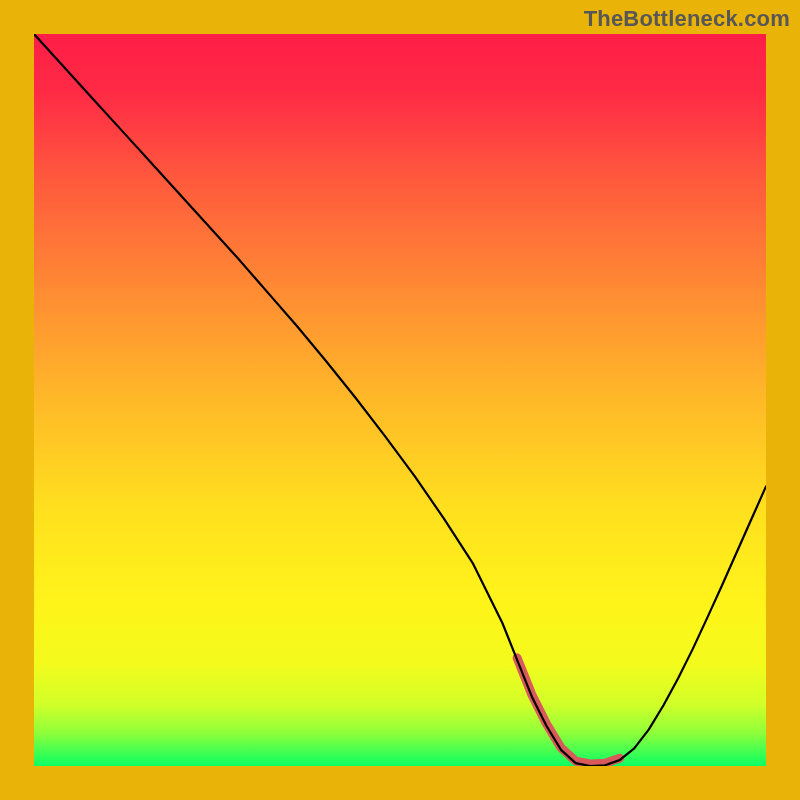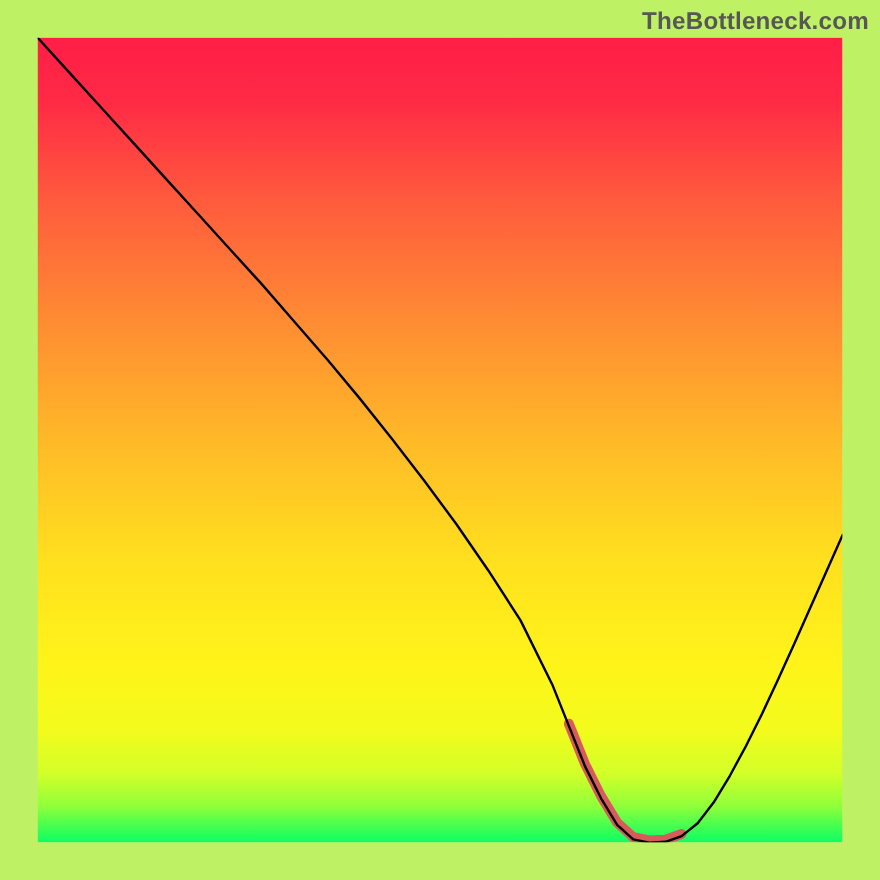--- a/index.html
+++ b/index.html
@@ -1,21 +1,21 @@
 <!DOCTYPE html>
 <html><head>
 <meta charset="utf-8">
 <style>
   * { margin: 0; padding: 0; box-sizing: border-box; }
   html, body { width: 800px; height: 800px; overflow: hidden; background: #000; }
   .stage {
     position: relative;
     width: 800px;
     height: 800px;
-    background: #bef264;
+    background: #eab308;
   }
   .watermark {
     position: absolute;
     top: 6px;
     right: 10px;
     font-family: Arial, Helvetica, sans-serif;
     font-size: 22px;
     font-weight: 600;
     color: #575757;
     letter-spacing: 0.2px;

